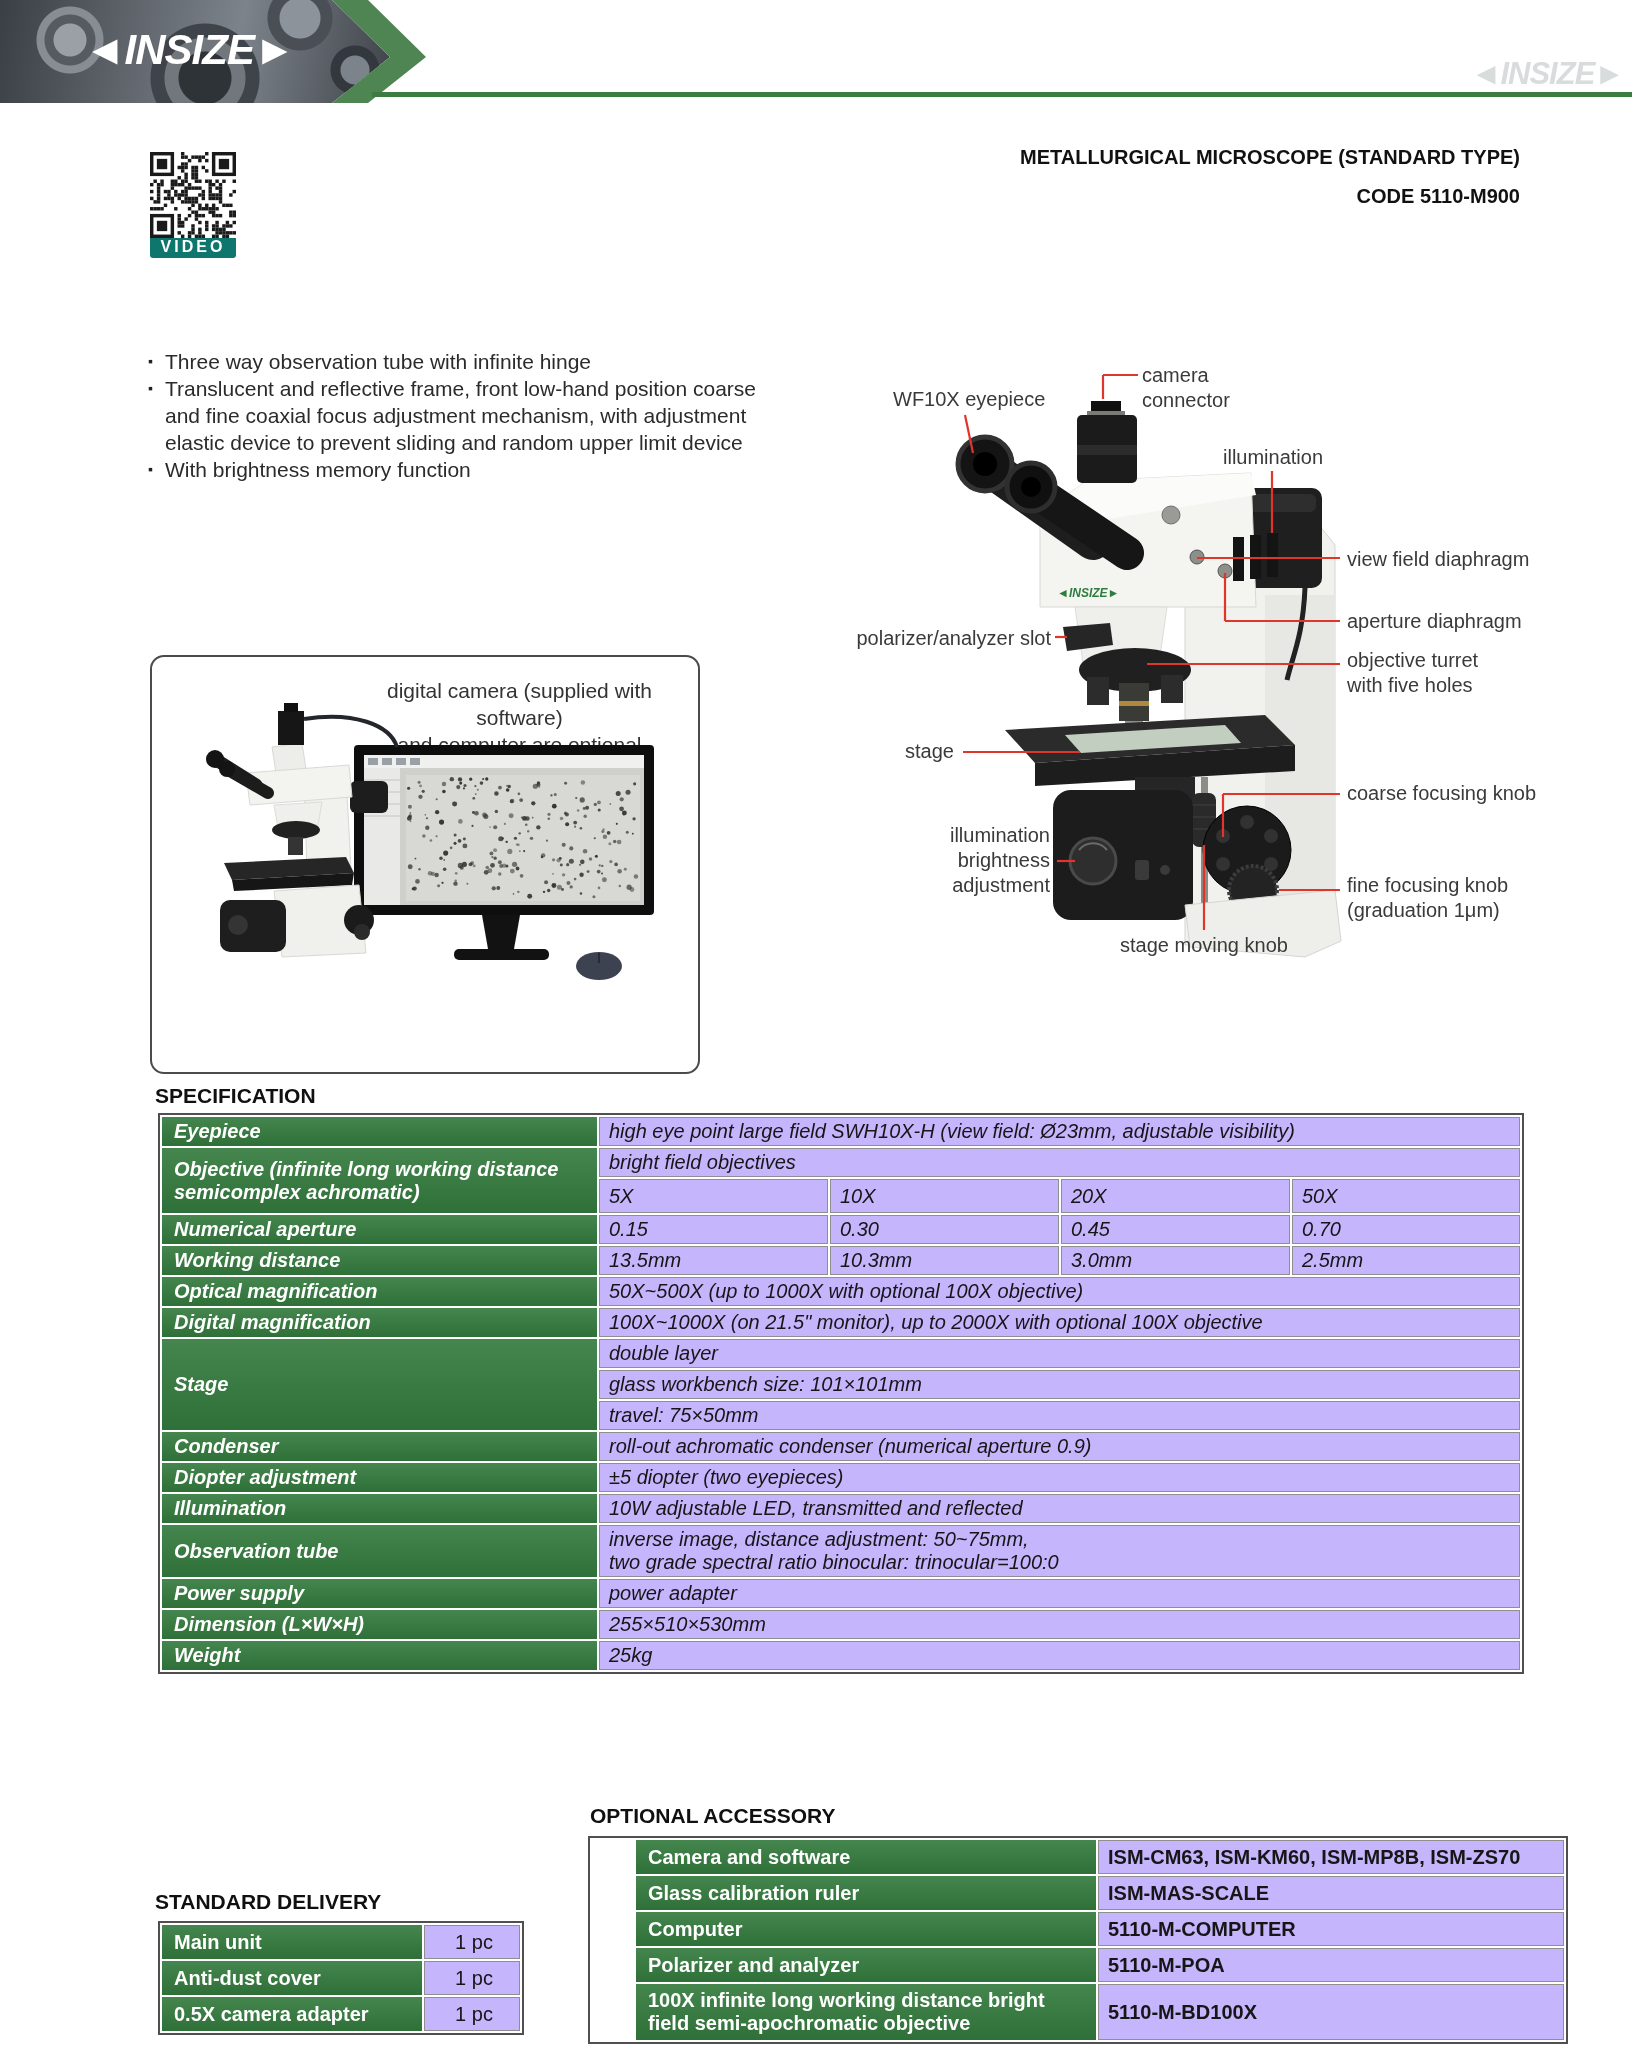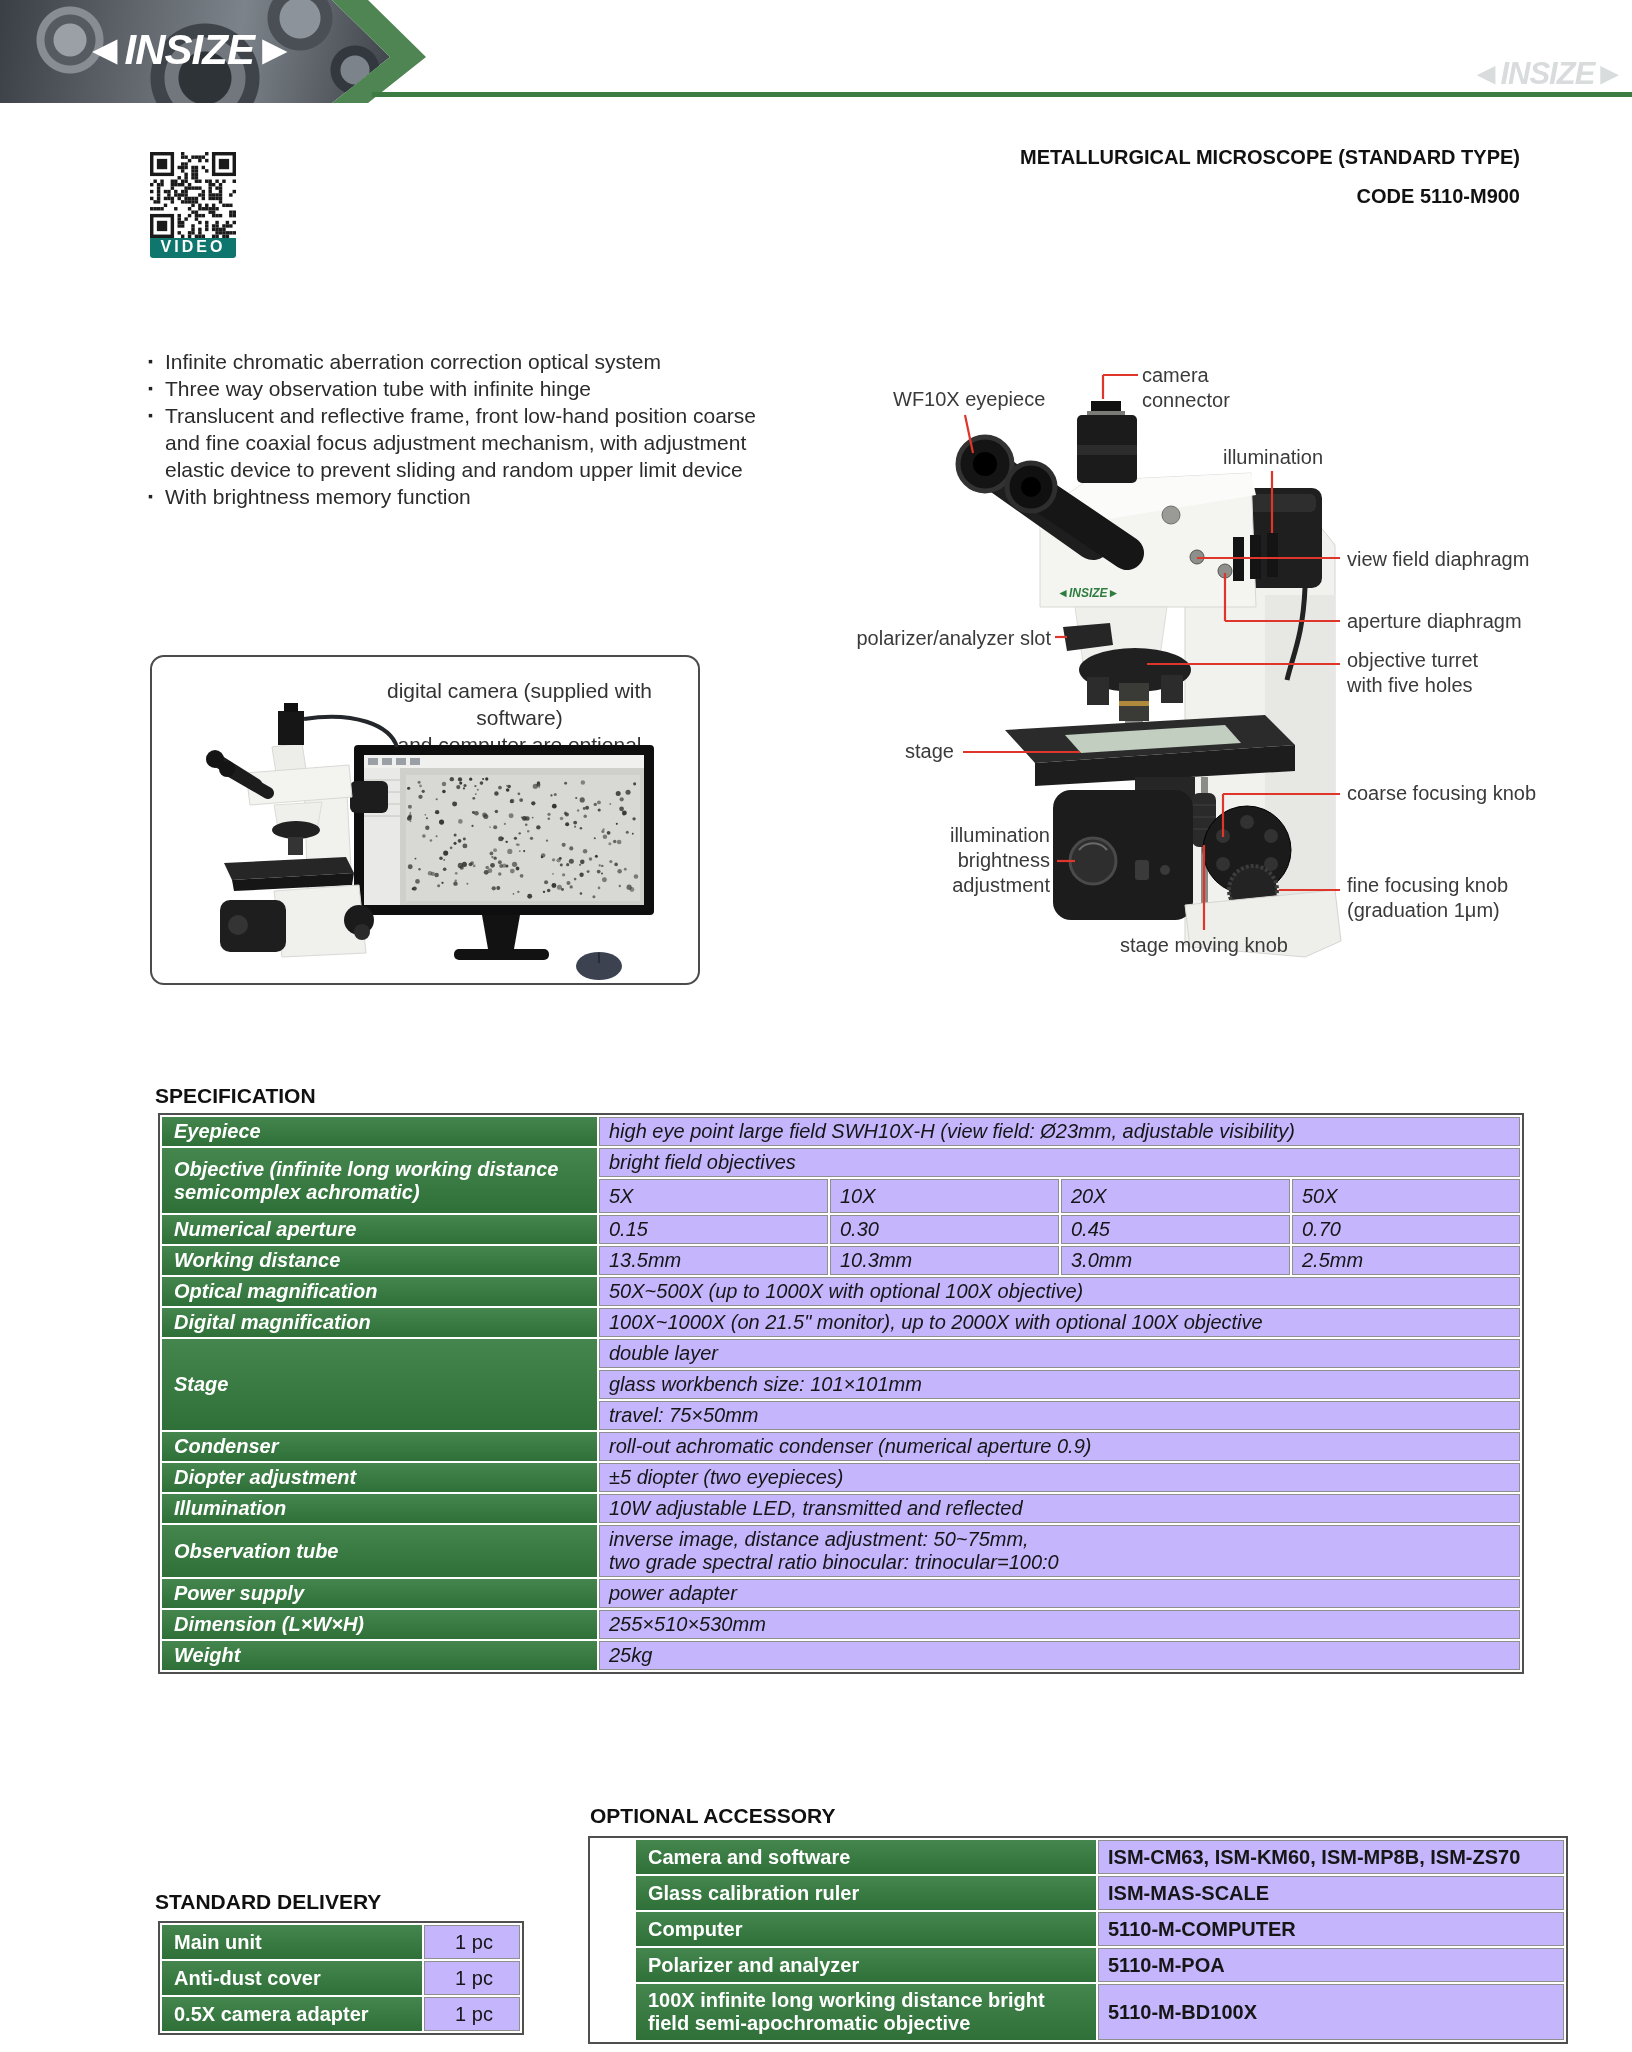--- a/index.html
+++ b/index.html
@@ -33,21 +33,21 @@
   
   #title-block{position:absolute;right:112px;top:138px;text-align:right;line-height:39px;
     font-size:20px;font-weight:bold;color:#111;}
 
   
   #features{position:absolute;left:148px;top:348px;width:640px;}
   .feat{display:flex;font-size:21px;line-height:27px;color:#2b2b2b;}
   .feat::before{content:"▪";font-size:14px;line-height:27px;margin-right:12px;color:#222;}
 
   
-  #figure-box{position:absolute;left:150px;top:655px;width:550px;height:330px;
+  #figure-box{position:absolute;left:150px;top:655px;width:550px;height:419px;
     border:2px solid #4b4b4b;border-radius:14px;box-sizing:border-box;}
   #figure-caption{position:absolute;left:195px;top:20px;width:345px;text-align:center;
     font-size:21px;line-height:27px;color:#333;}
   #figure-scene{position:absolute;left:2px;top:28px;}
 
   
   #diagram{position:absolute;left:835px;top:345px;width:705px;height:645px;}
   #scope-svg{position:absolute;left:0;top:0;}
   .dlabel{position:absolute;font-size:20px;line-height:25px;color:#3a3a3a;white-space:nowrap;}
   .dlabel.right{text-align:right;}
@@ -293,23 +293,20 @@
     </svg>
     <div id="video-badge">VIDEO</div>
   </div>
 
   <div id="title-block">
     <div>METALLURGICAL MICROSCOPE (STANDARD TYPE)</div>
     <div>CODE 5110-M900</div>
   </div>
 
   <div id="features">
-    <div class="feat">
-        <span>Infinite chromatic aberration correction optical system</span>
-      </div>
     <div class="feat">
         <span>Three way observation tube with infinite hinge</span>
       </div>
     <div class="feat">
         <span>Translucent and reflective frame, front low-hand position coarse and fine coaxial focus adjustment mechanism, with adjustment elastic device to prevent sliding and random upper limit device</span>
       </div>
     <div class="feat">
         <span>With brightness memory function</span>
       </div>
   </div>

